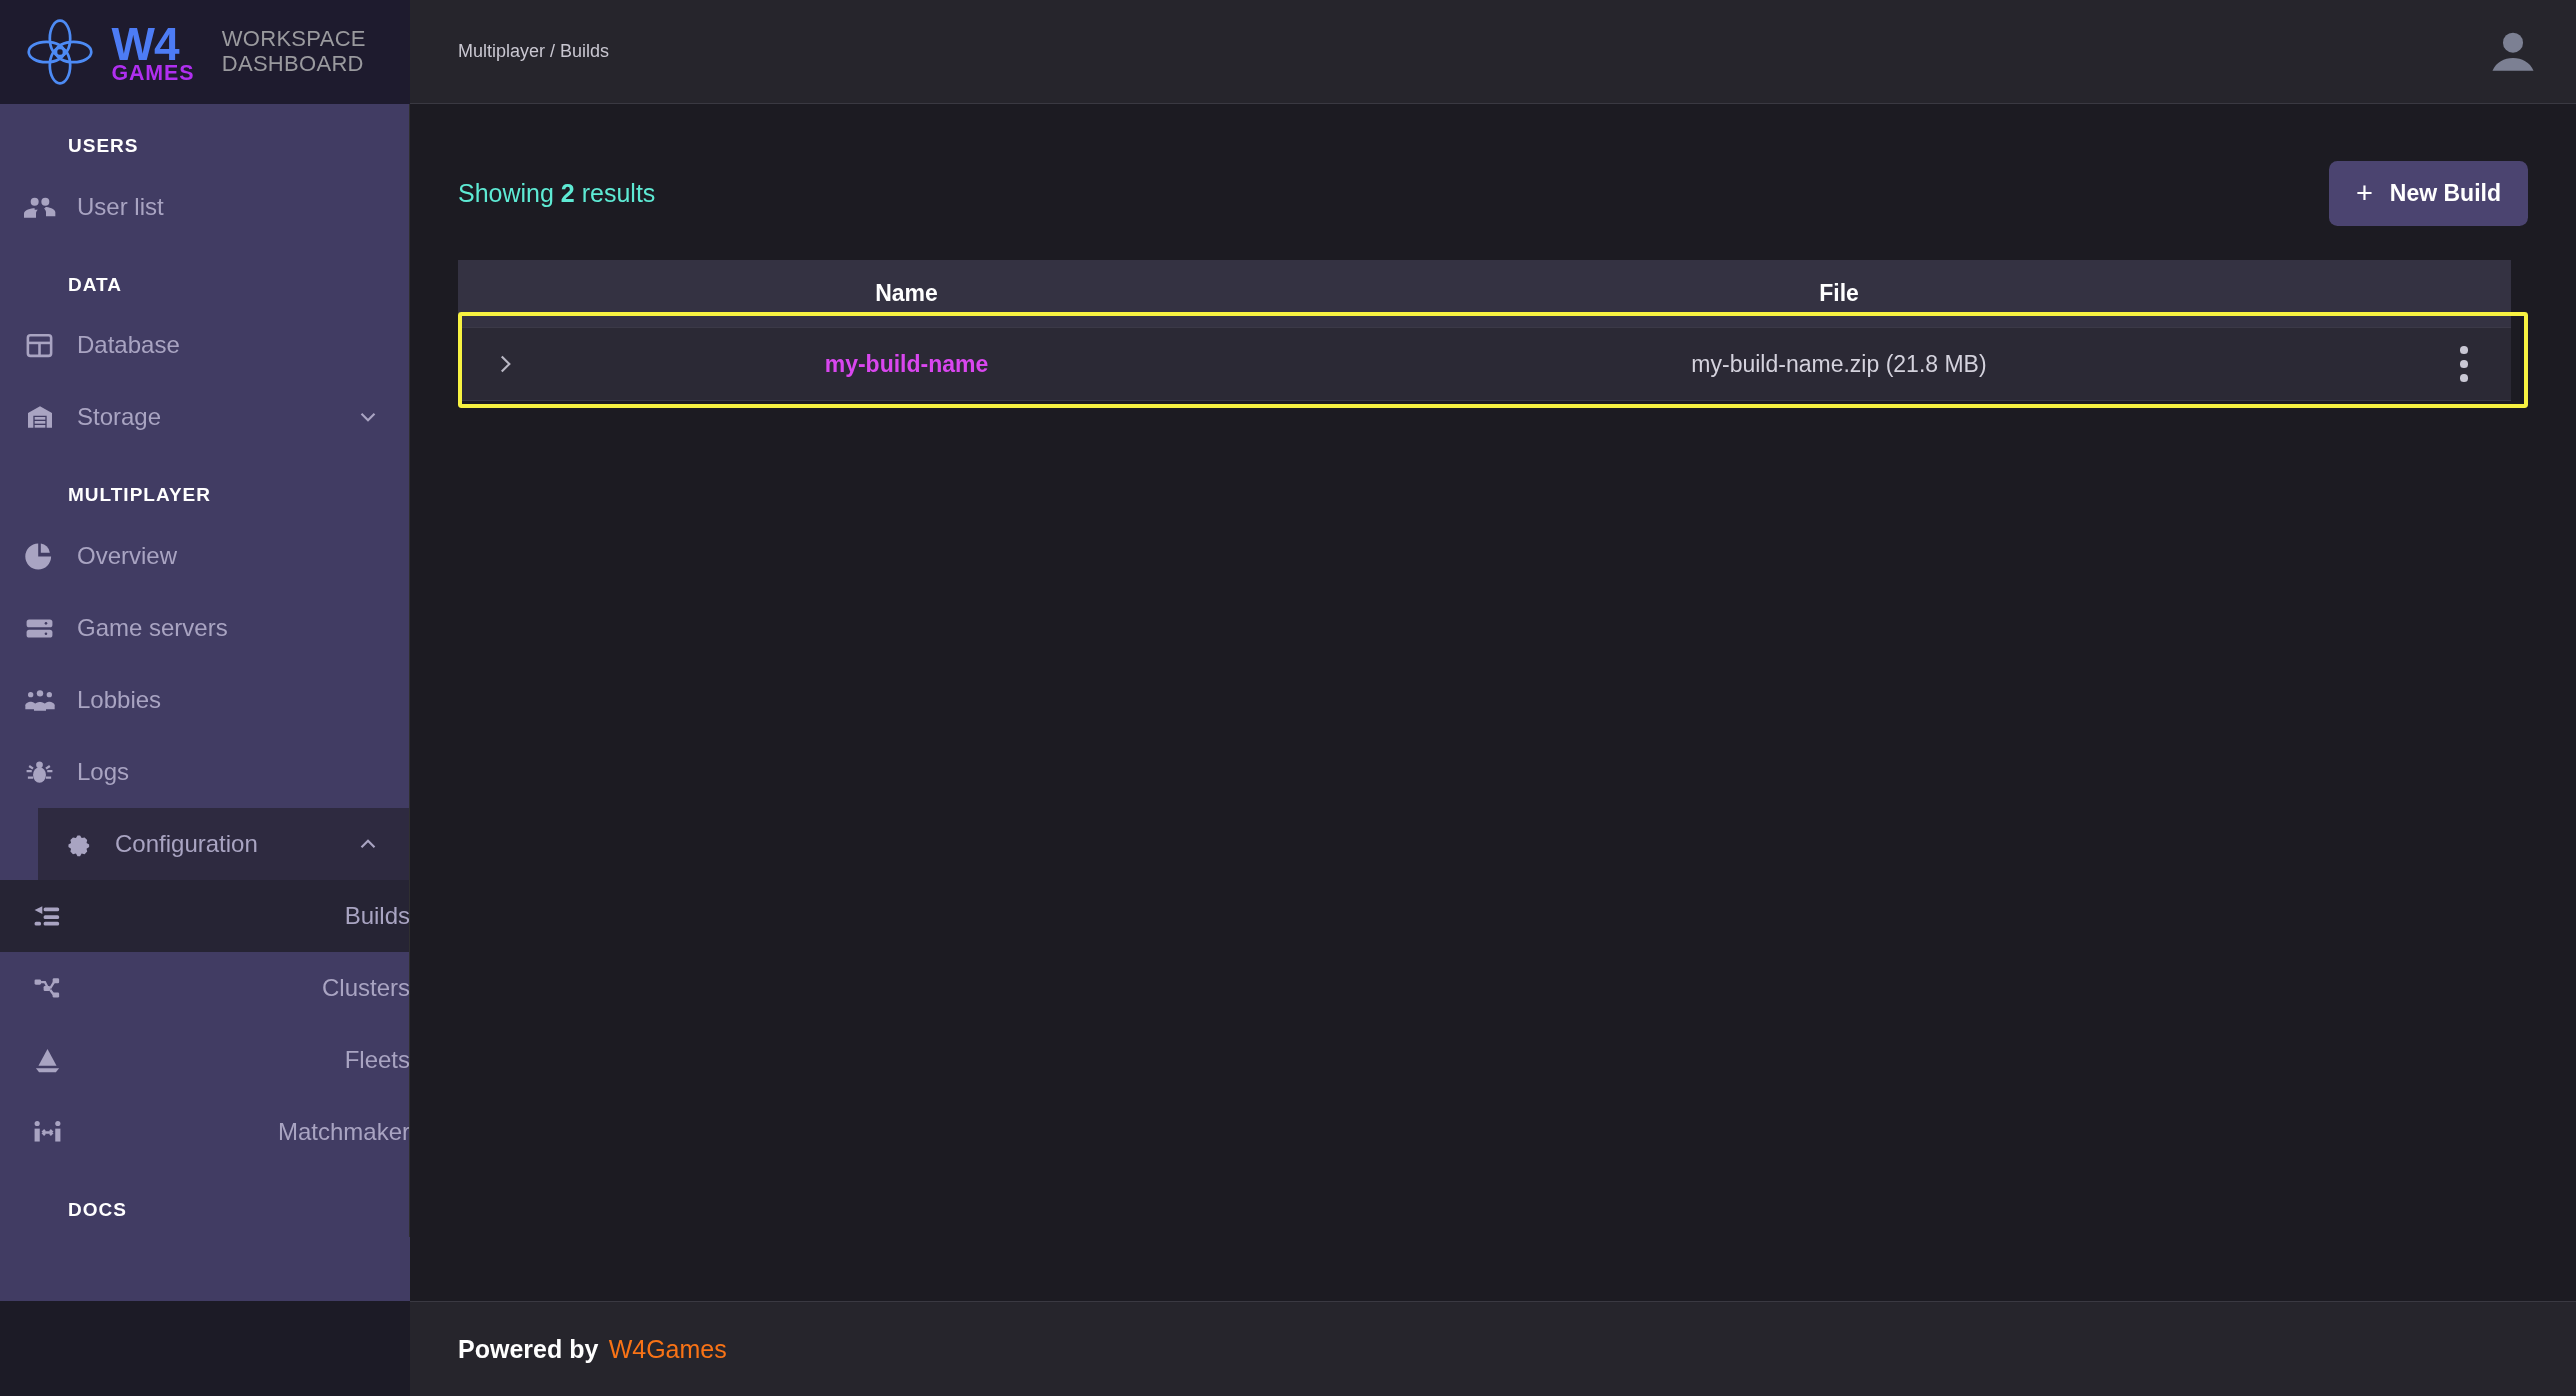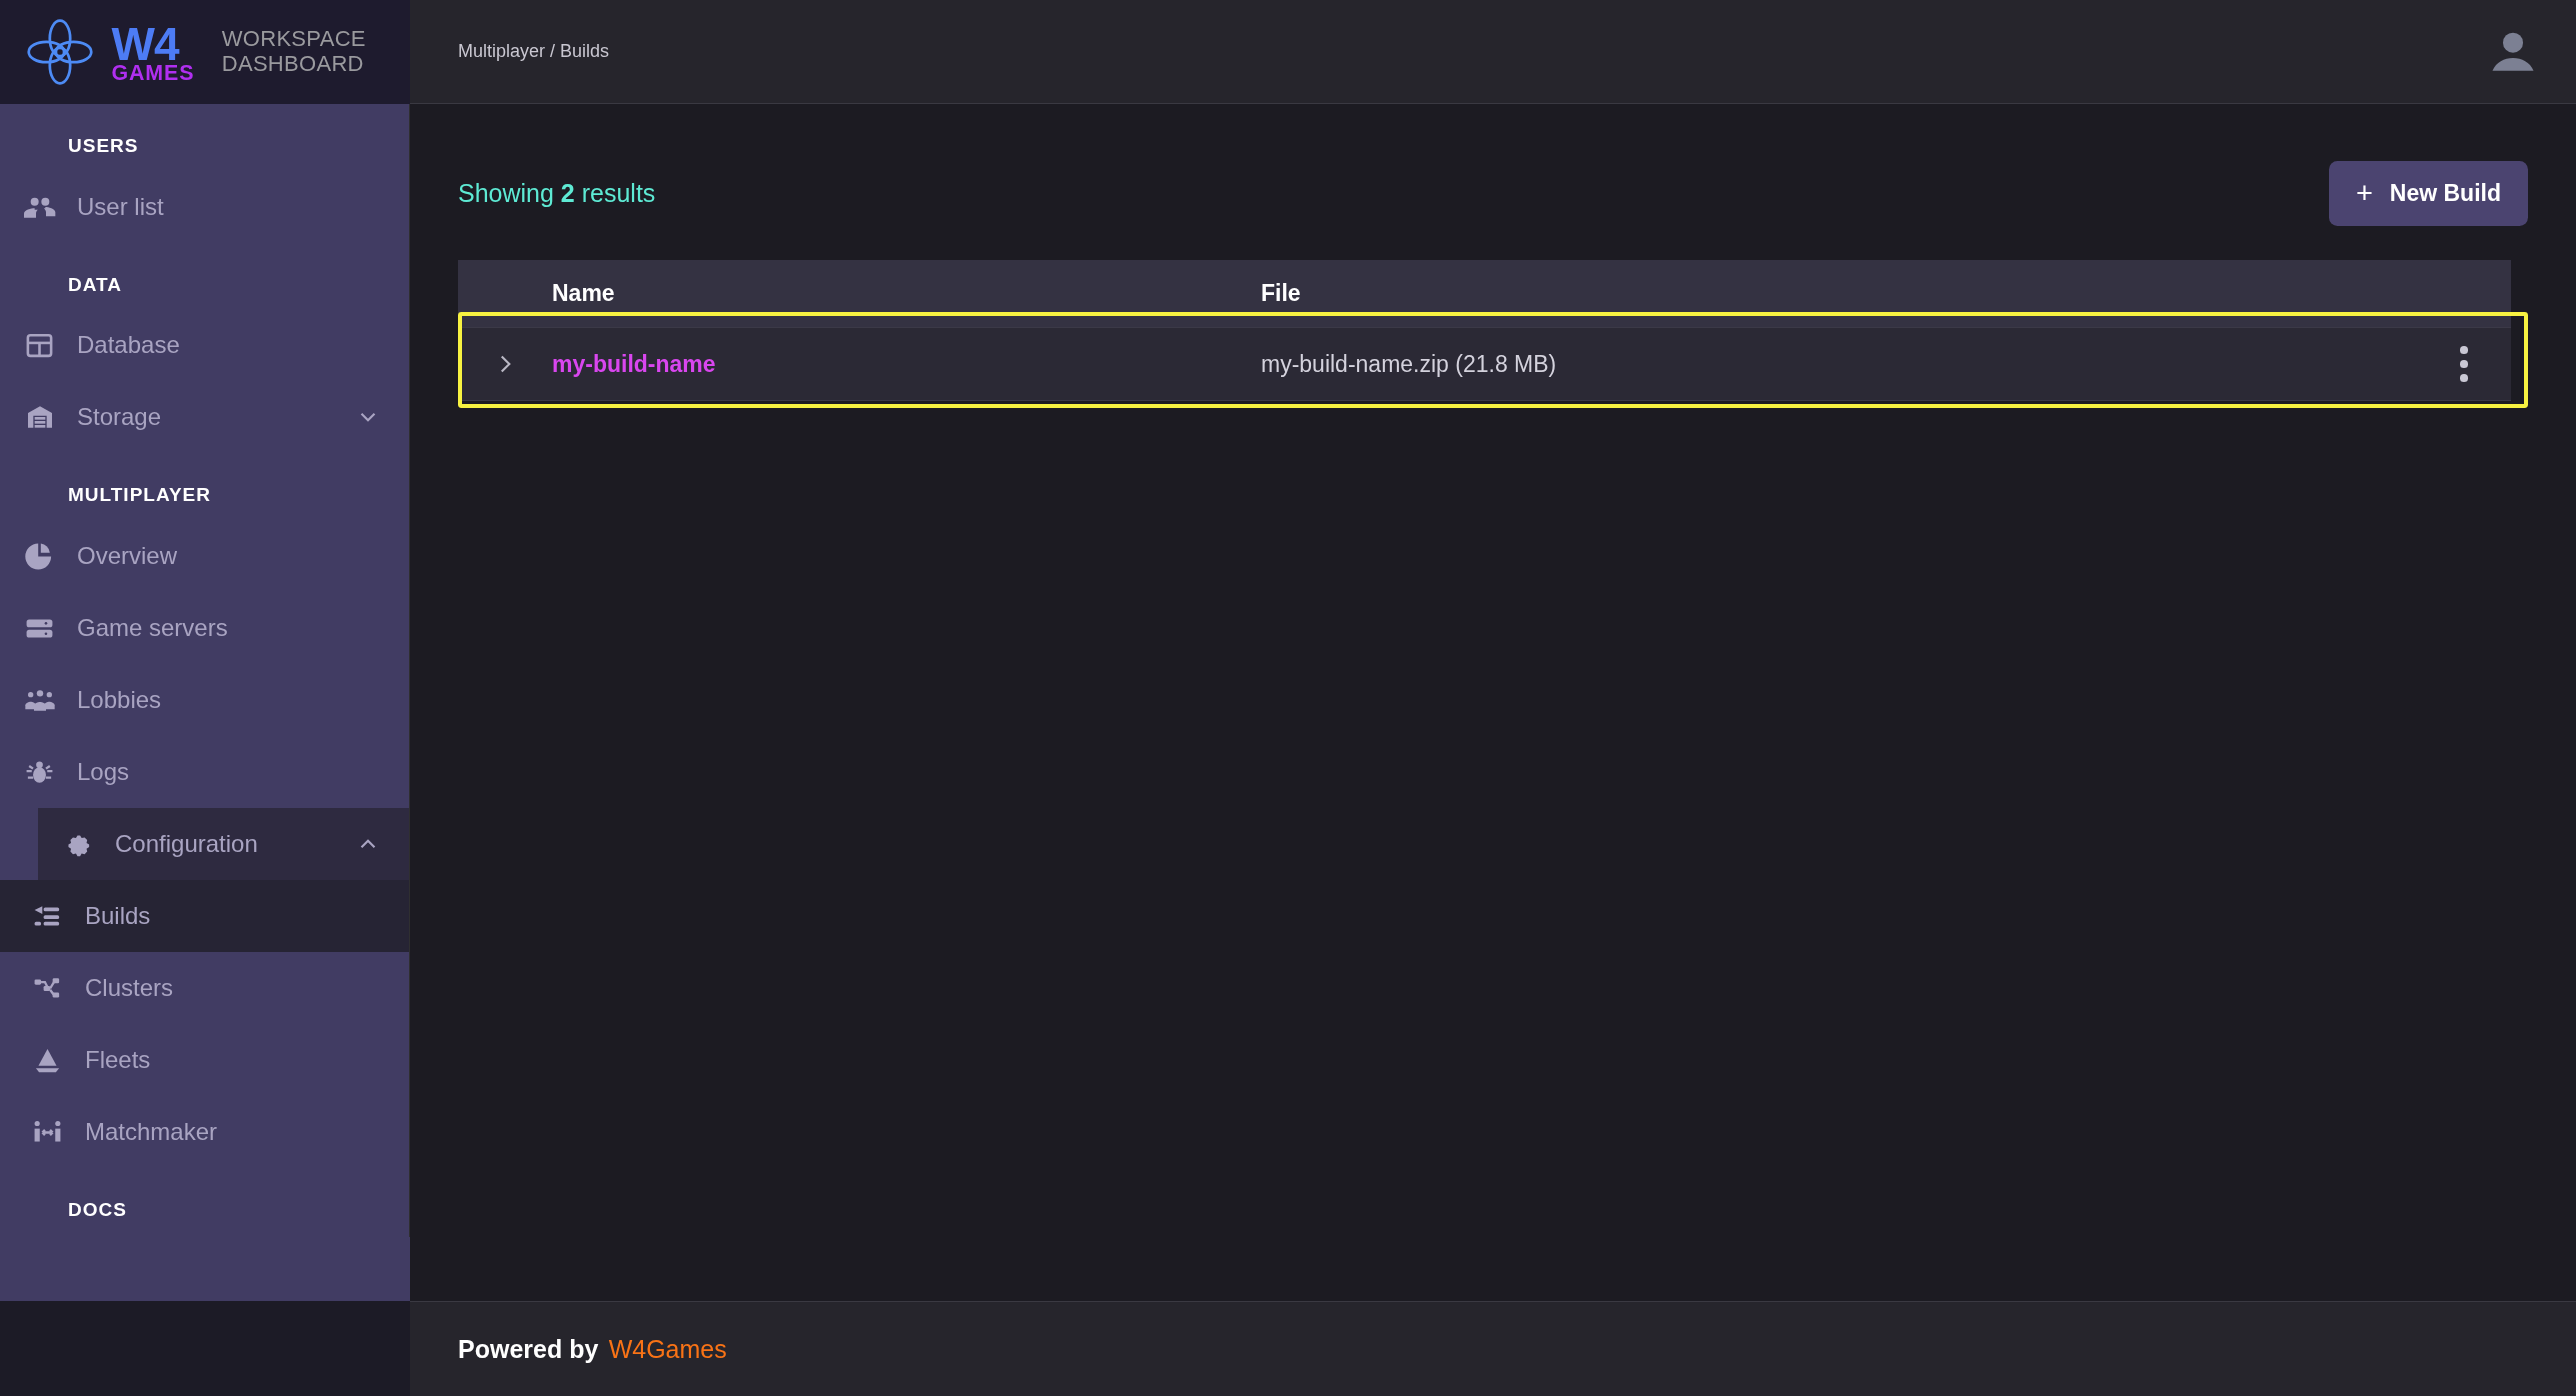--- a/index.html
+++ b/index.html
@@ -33,21 +33,21 @@
 
   .nav-scroll {
     flex: 1 1 auto; overflow: hidden; position: relative;
   }
   .nav-item {
     height: 72px; display: flex; align-items: center;
     padding-left: 24px; cursor: pointer; position: relative;
   }
   .nav-item .ico { width: 41px; flex: 0 0 41px; display: flex; align-items: center; justify-content: flex-start; }
   .nav-item .lbl { font-size: 24px; color: #a9a4c2; margin-left: 12px; }
-  .nav-item.sub { padding-left: 32px; }
+  .nav-item.sub { padding-left: 32px; justify-content: space-between; }
   .nav-item.sub .lbl { color: #a9a4c2; }
   .nav-item.group-open { background: #2e2a40; margin-left: 38px; }
   .nav-item.active { background: #262434; }
   .nav-item .chev { margin-left: auto; margin-right: 29px; color: #a9a4c2; display: flex; }
 
   .nav-section {
     font-size: 19px; font-weight: bold; color: #ffffff;
     letter-spacing: 1px; padding: 31px 0 13.7px 24px; margin-left: 44px;
   }
   .docs-block { background: #413c63; padding: 0 0 0 0; }
@@ -79,21 +79,21 @@
     margin-left: auto;
     background: #4b4470; color: #ffffff;
     border: none; border-radius: 8.5px;
     height: 65px; padding: 0 27px;
     display: flex; align-items: center; gap: 17px;
     font-size: 23px; font-weight: bold; cursor: pointer;
     font-family: "Liberation Sans", sans-serif;
   }
   .plus { font-size: 29px; font-weight: normal; line-height: 1; }
 
-  .table { margin-top: 31px; width: 2053px; }
+  .table { margin-top: 31px; width: 2053px; text-align: center; }
   .thead {
     background: #343242; height: 67px;
     display: flex; align-items: center;
   }
   .th { font-size: 23px; font-weight: bold; color: #ffffff; }
   .col-expand { width: 94px; flex: 0 0 94px; }
   .col-name  { width: 709px; flex: 0 0 709px; }
   .col-file  { flex: 1 1 auto; }
   .col-menu  { width: 94px; flex: 0 0 94px; display: flex; justify-content: center; }
 

